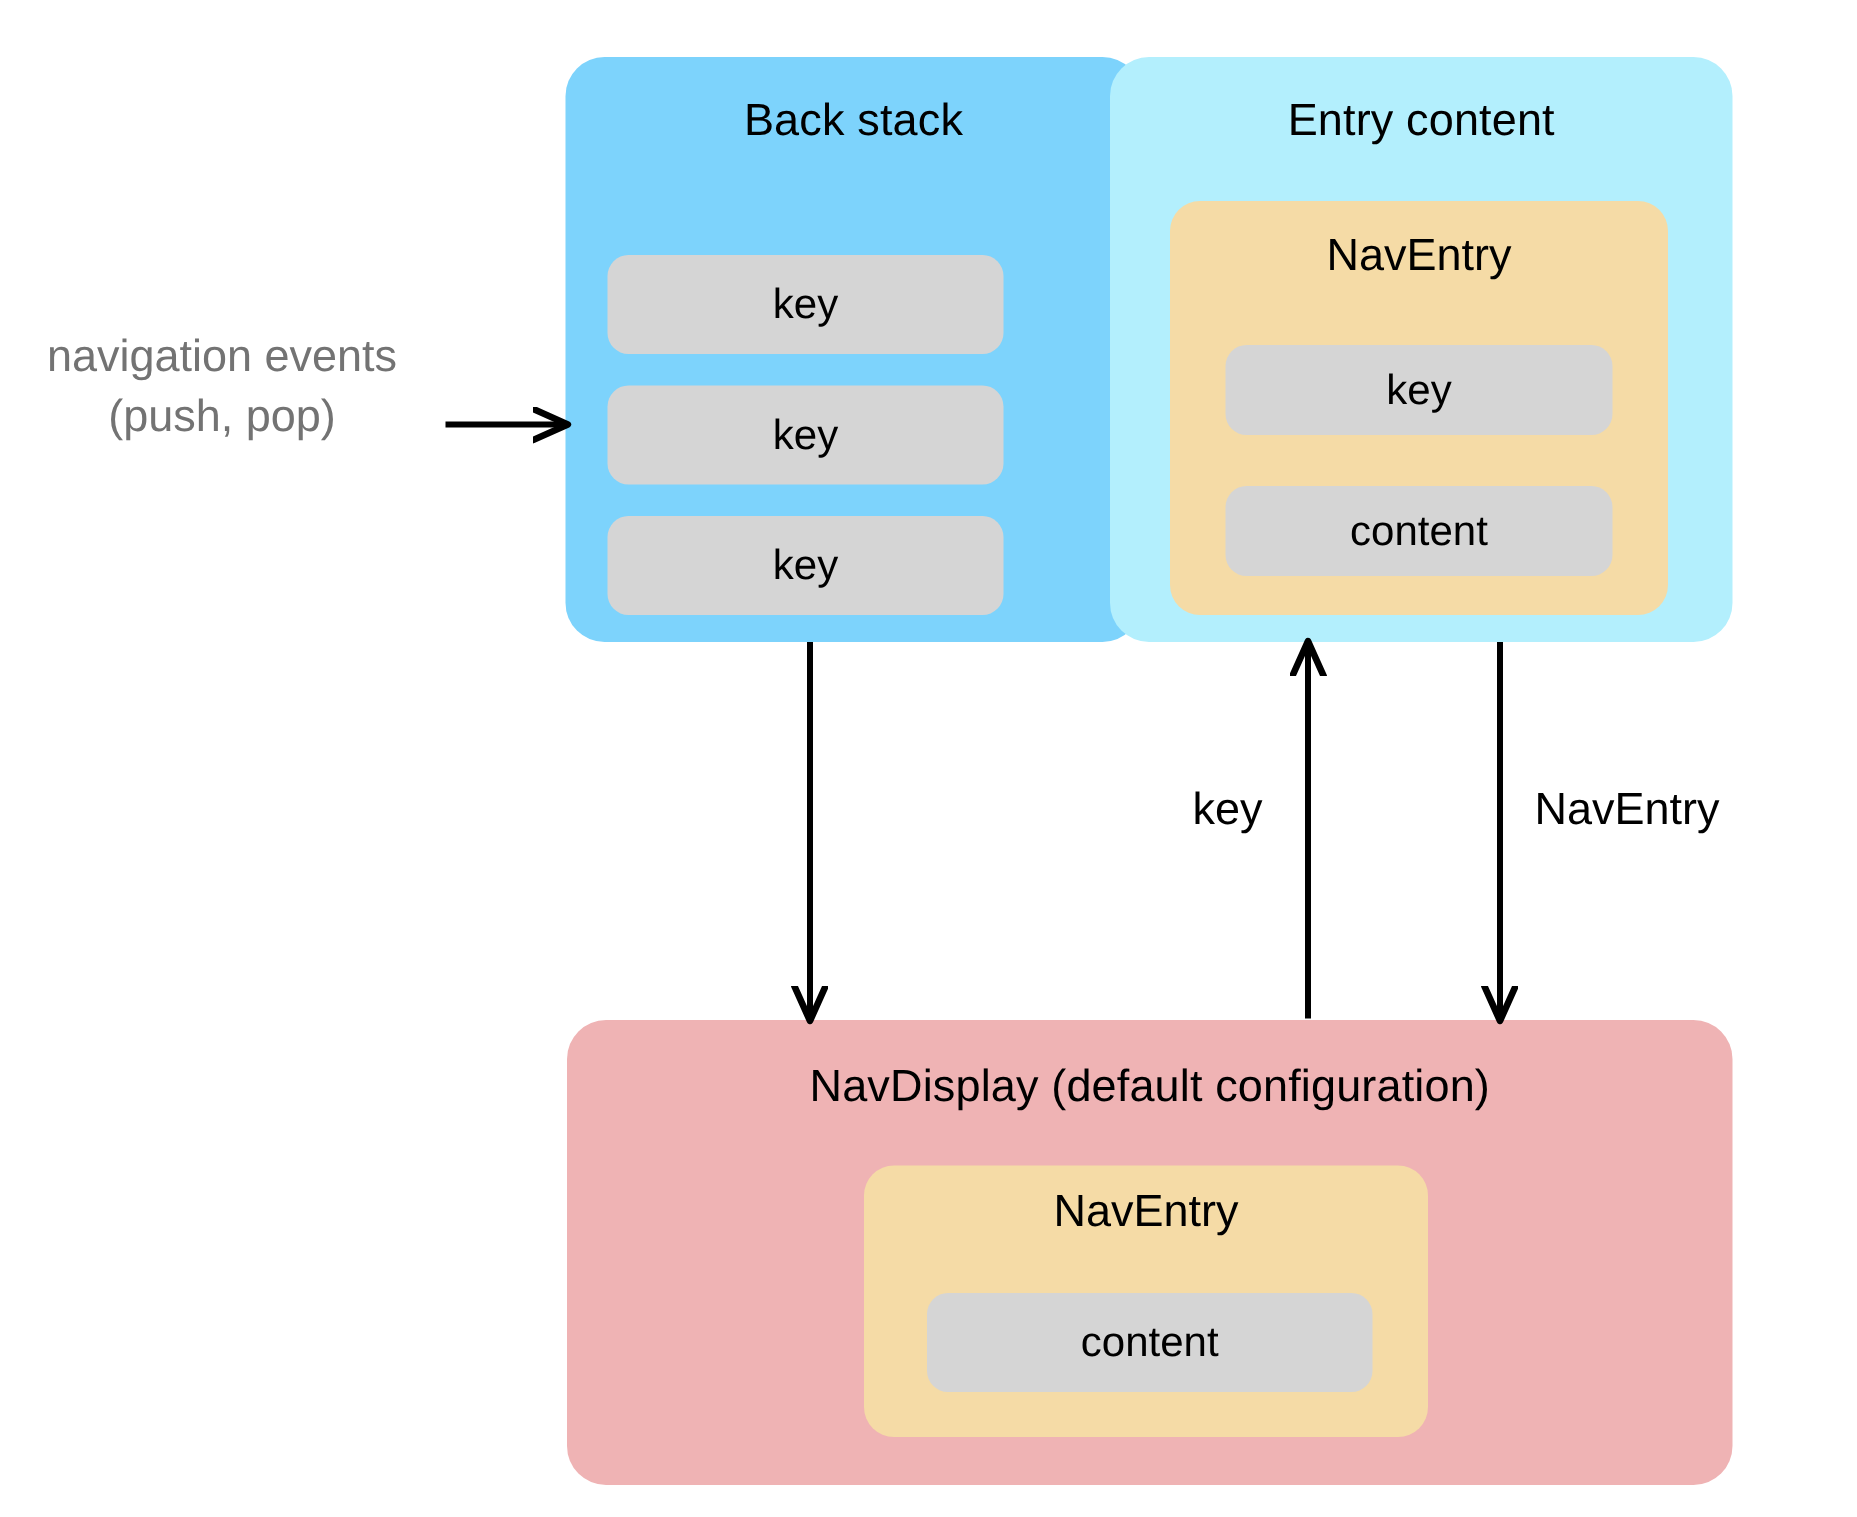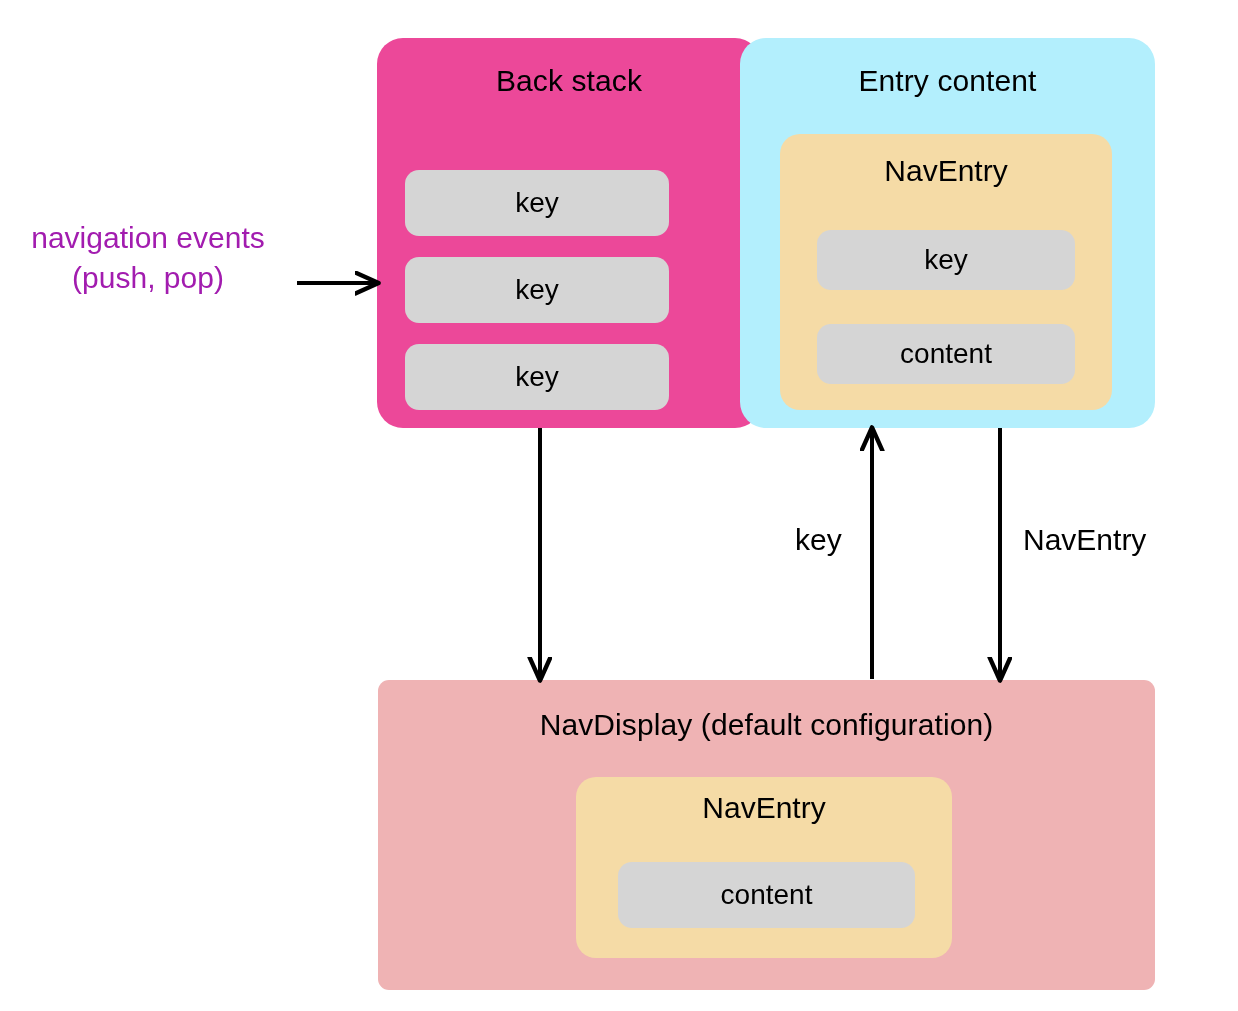--- a/index.html
+++ b/index.html
@@ -47,21 +47,21 @@
     font-size: 28px;
     color: #000;
   }
 
   
   #back-stack {
     left: 377px;
     top: 38px;
     width: 384px;
     height: 390px;
-    background: #ec4899;
+    background: #7dd3fc;
   }
   #back-stack .box-title { top: 26px; }
   #back-stack .pill {
     left: 28px;
     width: 264px;
     height: 66px;
   }
   #bs-key-0 { top: 132px; }
   #bs-key-1 { top: 219px; }
   #bs-key-2 { top: 306px; }
@@ -101,21 +101,20 @@
   #ep-key   { top: 96px; }
   #ep-content { top: 190px; }
 
   
   #nav-display {
     left: 378px;
     top: 680px;
     width: 777px;
     height: 310px;
     background: #EFB3B4;
-    border-radius: 11px;
   }
   #nav-display .box-title { top: 28px; }
   #nd-naventry {
     position: absolute;
     left: 198px;
     top: 97px;
     width: 376px;
     height: 181px;
     background: #F5DBA6;
     border-radius: 20px;
@@ -139,21 +138,21 @@
   
   #nav-events-label {
     position: absolute;
     left: 8px;
     top: 218px;
     width: 280px;
     text-align: center;
     font-size: 30px;
     line-height: 1.32;
     white-space: pre-line;
-    color: #a21caf;
+    color: #737373;
   }
 
   
   #arrow-layer {
     position: absolute;
     left: 0; top: 0;
     width: 1238px;
     height: 1011px;
     pointer-events: none;
   }

